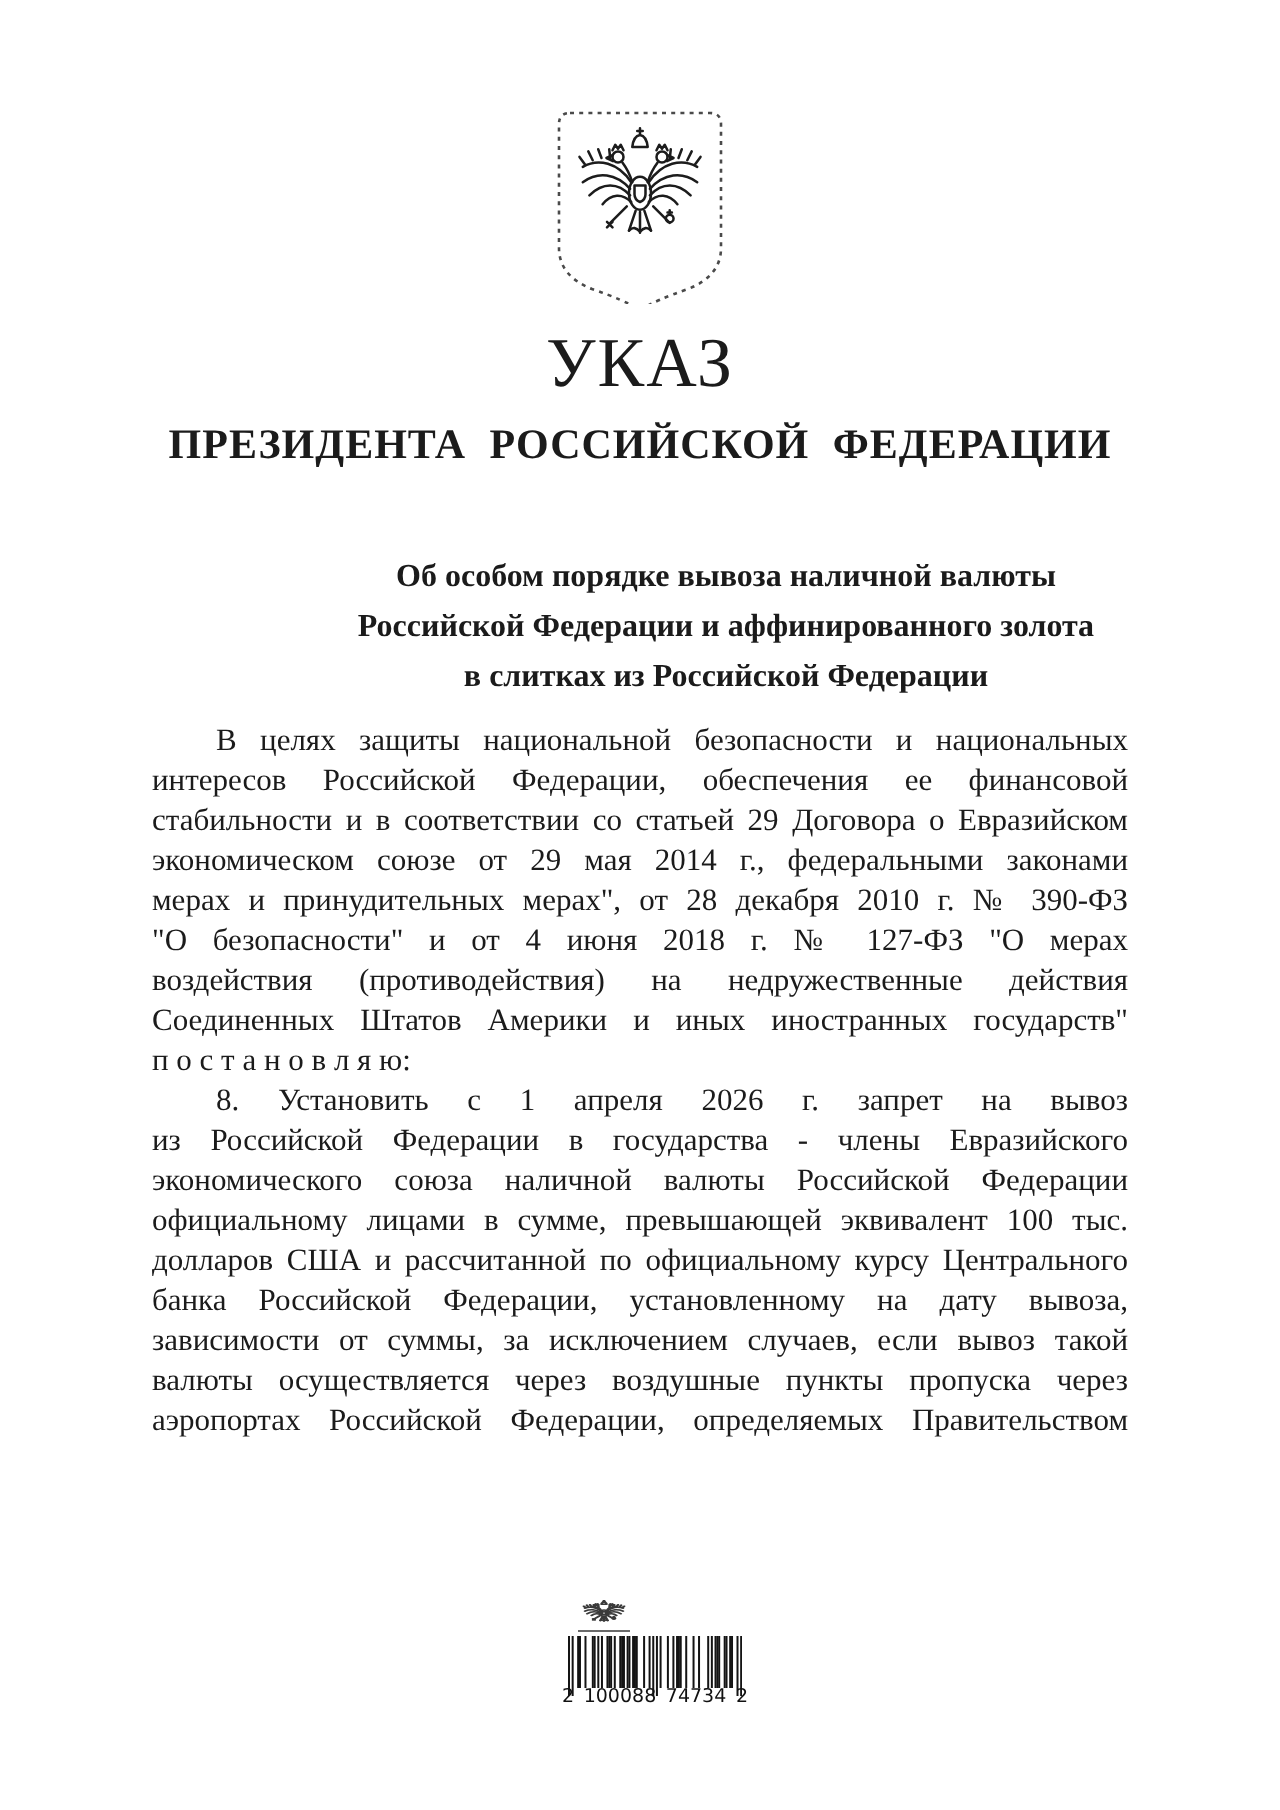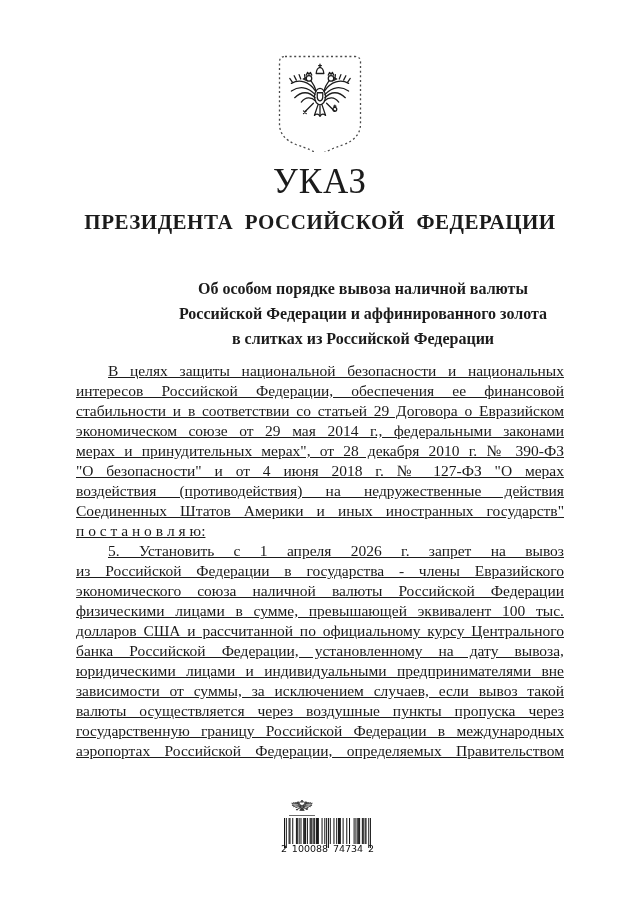--- a/index.html
+++ b/index.html
@@ -15,21 +15,21 @@
     fill:none;stroke:#1c1c1c;stroke-width:2.3px;color:#1c1c1c;}
   
   .doc-type{position:absolute;top:161px;left:0;width:100%;text-align:center;
     font-size:35px;line-height:42px;letter-spacing:1px;font-weight:normal;}
   .issuer{position:absolute;top:209px;left:0;width:100%;text-align:center;
     font-size:21px;line-height:26px;letter-spacing:.5px;word-spacing:6px;font-weight:bold;}
   .subject{position:absolute;top:276px;left:0;width:100%;text-align:center;
     font-weight:bold;font-size:16px;line-height:25px;padding-left:43px;}
   
   .body-text{position:absolute;top:361px;left:76px;width:488px;
-    font-size:15.5px;text-decoration:underline;}
+    font-size:15.5px;}
   .line{height:20px;line-height:20px;white-space:nowrap;}
   .line.j{white-space:normal;text-align:justify;text-align-last:justify;}
   .line.ind{padding-left:32px;}
   
   .barcode-block{position:absolute;left:281px;top:800px;width:93px;}
   .mini-eagle{display:block;margin-left:10px;width:22px;height:15px;
     fill:none;stroke:#3a3a3a;stroke-width:7px;color:#3a3a3a;}
   .mini-underline{width:26px;height:1px;background:#6a6a6a;margin:0 0 2px 8px;}
   .bars{display:block;margin:0 auto;}
   .barcode-digits{display:flex;justify-content:space-between;width:93px;
@@ -96,30 +96,28 @@
   <div class="body-text">
       <div class="line j ind">В целях защиты национальной безопасности и национальных</div>
       <div class="line j">интересов Российской Федерации, обеспечения ее финансовой</div>
       <div class="line j">стабильности и в соответствии со статьей 29 Договора о Евразийском</div>
       <div class="line j">экономическом союзе от 29 мая 2014 г., федеральными законами</div>
       <div class="line j">мерах и принудительных мерах", от 28 декабря 2010 г. № 390-ФЗ</div>
       <div class="line j">"О безопасности" и от 4 июня 2018 г. № 127-ФЗ "О мерах</div>
       <div class="line j">воздействия (противодействия) на недружественные действия</div>
       <div class="line j">Соединенных Штатов Америки и иных иностранных государств"</div>
       <div class="line">п о с т а н о в л я ю:</div>
-      <div class="line j ind">5. Установить с 1 апреля 2026 г. запрет на вывоз</div>
+      <div class="line j ind">8. Установить с 1 апреля 2026 г. запрет на вывоз</div>
       <div class="line j">из Российской Федерации в государства - члены Евразийского</div>
       <div class="line j">экономического союза наличной валюты Российской Федерации</div>
-      <div class="line j">физическими лицами в сумме, превышающей эквивалент 100 тыс.</div>
+      <div class="line j">официальному лицами в сумме, превышающей эквивалент 100 тыс.</div>
       <div class="line j">долларов США и рассчитанной по официальному курсу Центрального</div>
       <div class="line j">банка Российской Федерации, установленному на дату вывоза,</div>
-      <div class="line j">юридическими лицами и индивидуальными предпринимателями вне</div>
       <div class="line j">зависимости от суммы, за исключением случаев, если вывоз такой</div>
       <div class="line j">валюты осуществляется через воздушные пункты пропуска через</div>
-      <div class="line j">государственную границу Российской Федерации в международных</div>
       <div class="line j">аэропортах Российской Федерации, определяемых Правительством</div>
     </div>
 
   <div class="barcode-block">
     <svg class="mini-eagle" viewBox="0 0 120 140" preserveAspectRatio="none">
       <use href="#eagle"></use>
     </svg>
     <div class="mini-underline"></div>
     <svg class="bars" width="87" height="30">
         <rect x="0.00" y="0" width="1.00" height="30" fill="#141414"></rect>

